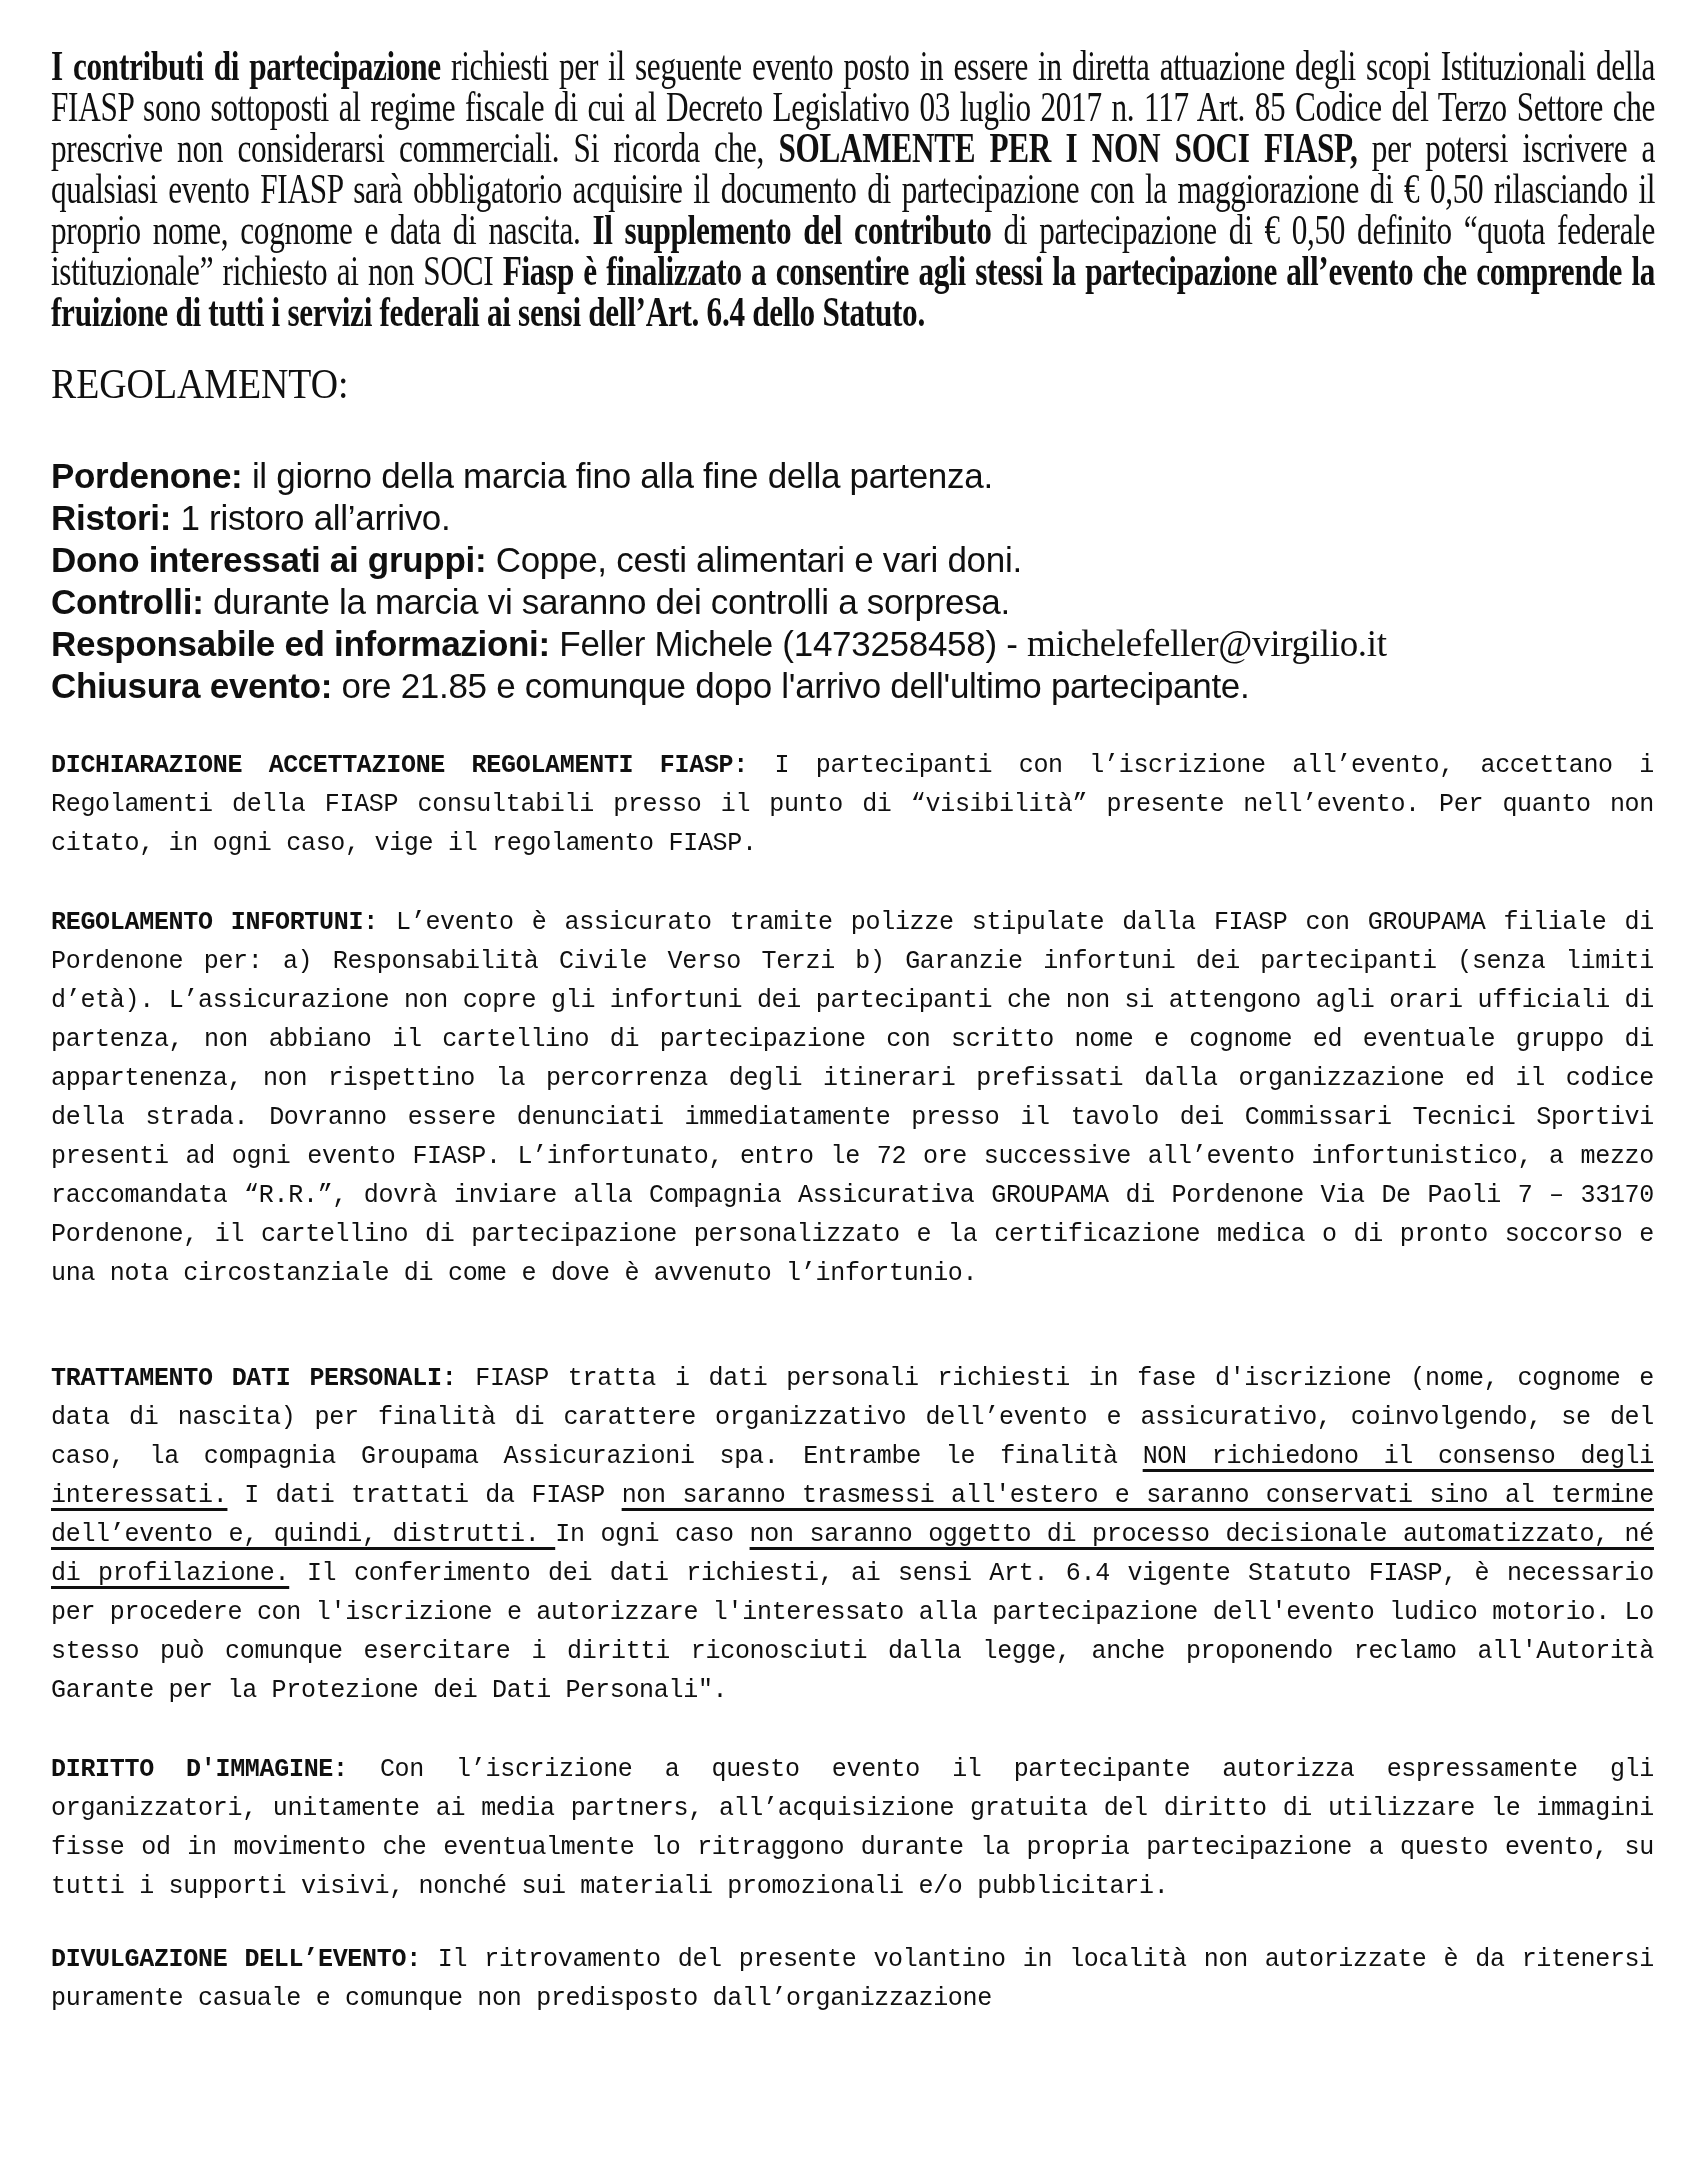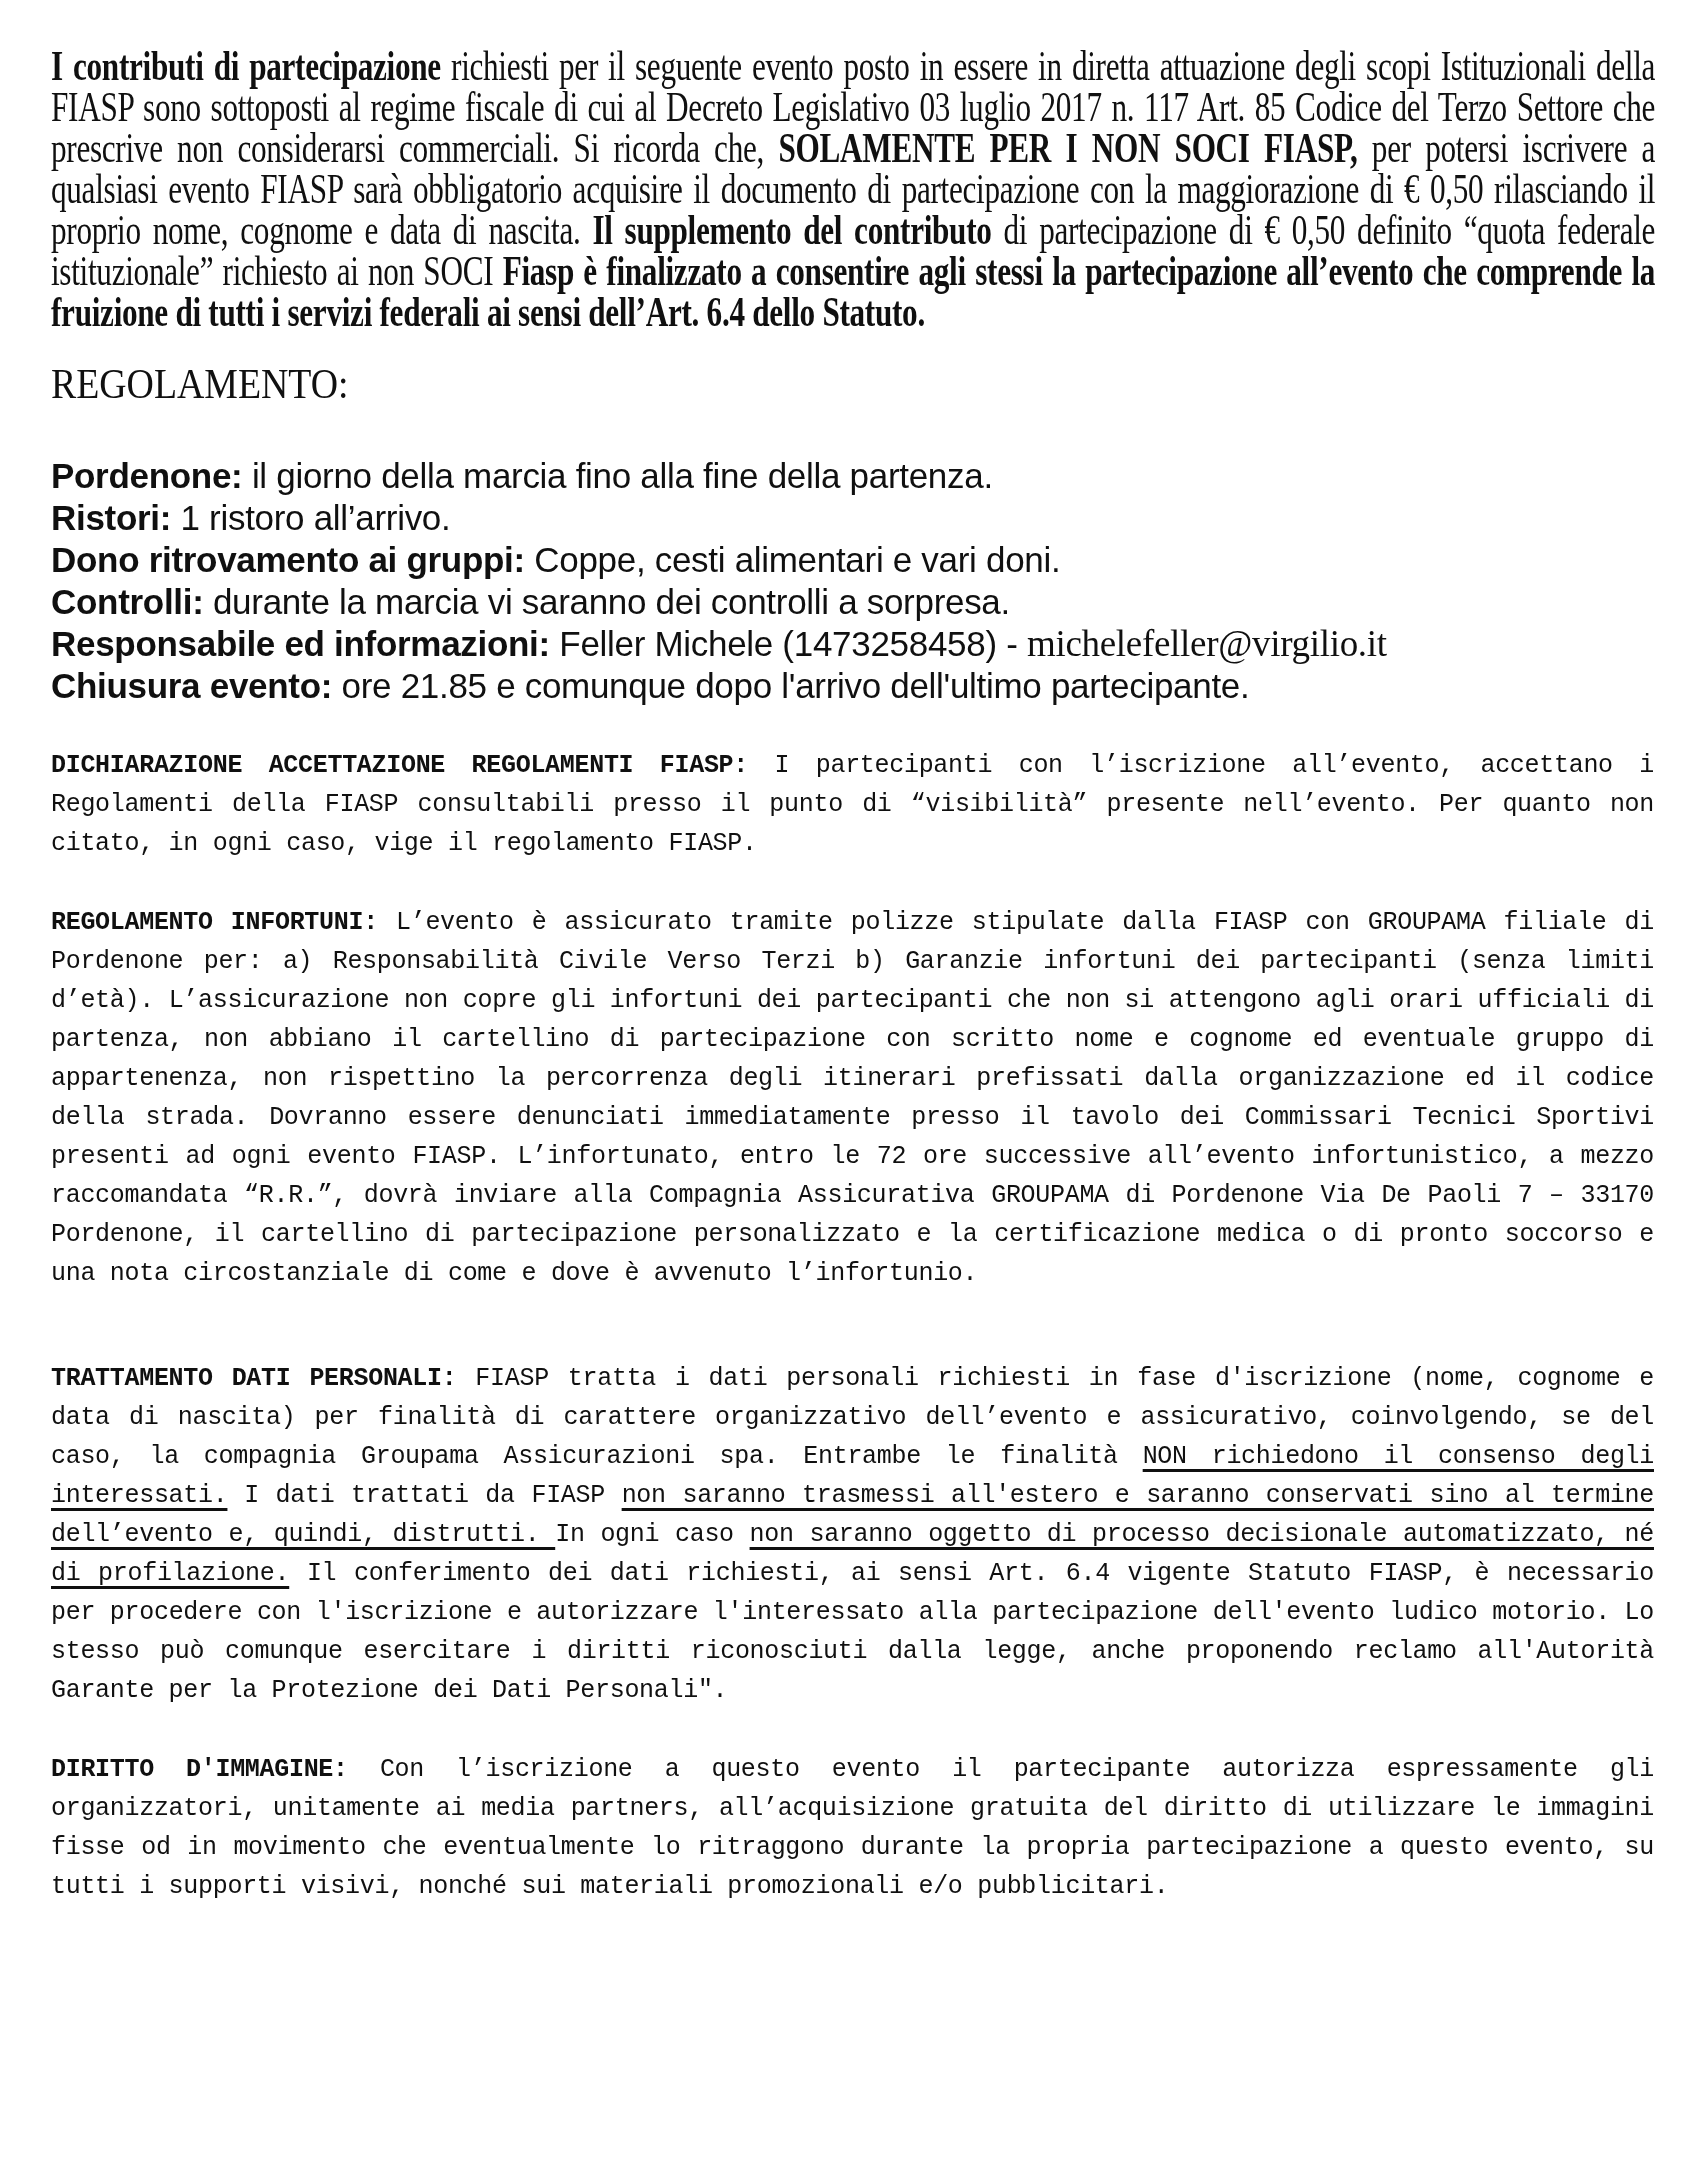--- a/index.html
+++ b/index.html
@@ -72,29 +72,30 @@
 
 <div class="page">
 
   <p class="serif-para"><span class="b">I contributi di partecipazione</span><span> richiesti per il seguente evento posto in essere in diretta attuazione degli scopi Istituzionali della FIASP sono sottoposti al regime fiscale di cui al Decreto Legislativo 03 luglio 2017 n. 117 Art. 85 Codice del Terzo Settore che prescrive non considerarsi commerciali. Si ricorda che, </span><span class="b">SOLAMENTE PER I NON SOCI FIASP,</span><span> per potersi iscrivere a qualsiasi evento FIASP sarà obbligatorio acquisire il documento di partecipazione con la maggiorazione di € 0,50 rilasciando il proprio nome, cognome e data di nascita. </span><span class="b">Il supplemento del contributo</span><span> di partecipazione di € 0,50 definito “quota federale istituzionale” richiesto ai non SOCI </span><span class="b">Fiasp è finalizzato a consentire agli stessi la partecipazione all’evento che comprende la fruizione di tutti i servizi federali ai sensi dell’Art. 6.4 dello Statuto.</span></p>
 
   <h2 class="serif-heading"><span>REGOLAMENTO:</span></h2>
 
   <div class="list">
       <div class="list-line"><span class="b">Pordenone:</span><span> il giorno della marcia fino alla fine della partenza.</span></div>
       <div class="list-line"><span class="b">Ristori:</span><span> 1 ristoro all’arrivo.</span></div>
-      <div class="list-line"><span class="b">Dono ritrovamento ai gruppi:</span><span> Coppe, cesti alimentari e vari doni.</span></div>
+      <div class="list-line"><span class="b">Dono interessati ai gruppi:</span><span> Coppe, cesti alimentari e vari doni.</span></div>
       <div class="list-line"><span class="b">Controlli:</span><span> durante la marcia vi saranno dei controlli a sorpresa.</span></div>
       <div class="list-line"><span class="b">Responsabile ed informazioni:</span><span> Feller Michele (1473258458) - </span><span class="sf">michelefeller@virgilio.it</span></div>
       <div class="list-line"><span class="b">Chiusura evento:</span><span> ore 21.85 e comunque dopo l'arrivo dell'ultimo partecipante.</span></div>
     </div>
 
   <p class="para"><span class="b">DICHIARAZIONE ACCETTAZIONE REGOLAMENTI FIASP:</span><span> I partecipanti con l’iscrizione all’evento, accettano i Regolamenti della FIASP consultabili presso il punto di “visibilità” presente nell’evento. Per quanto non citato, in ogni caso, vige il regolamento FIASP.</span></p>
 
   <p class="para mb-xl"><span class="b">REGOLAMENTO INFORTUNI:</span><span> L’evento è assicurato tramite polizze stipulate dalla FIASP con GROUPAMA filiale di Pordenone per: a) Responsabilità Civile Verso Terzi b) Garanzie infortuni dei partecipanti (senza limiti d’età). L’assicurazione non copre gli infortuni dei partecipanti che non si attengono agli orari ufficiali di partenza, non abbiano il cartellino di partecipazione con scritto nome e cognome ed eventuale gruppo di appartenenza, non rispettino la percorrenza degli itinerari prefissati dalla organizzazione ed il codice della strada. Dovranno essere denunciati immediatamente presso il tavolo dei Commissari Tecnici Sportivi presenti ad ogni evento FIASP. L’infortunato, entro le 72 ore successive all’evento infortunistico, a mezzo raccomandata “R.R.”, dovrà inviare alla Compagnia Assicurativa GROUPAMA di Pordenone Via De Paoli 7 – 33170 Pordenone, il cartellino di partecipazione personalizzato e la certificazione medica o di pronto soccorso e una nota circostanziale di come e dove è avvenuto l’infortunio.</span></p>
 
   <p class="para"><span class="b">TRATTAMENTO DATI PERSONALI:</span><span> FIASP tratta i dati personali richiesti in fase d'iscrizione (nome, cognome e data di nascita) per finalità di carattere organizzativo dell’evento e assicurativo, coinvolgendo, se del caso, la compagnia Groupama Assicurazioni spa. Entrambe le finalità </span><span class="u">NON richiedono il consenso degli interessati.</span><span> I dati trattati da FIASP </span><span class="u">non saranno trasmessi all'estero e saranno conservati sino al termine dell’evento e, quindi, distrutti. </span><span>In ogni caso </span><span class="u">non saranno oggetto di processo decisionale automatizzato, né di profilazione.</span><span> Il conferimento dei dati richiesti, ai sensi Art. 6.4 vigente Statuto FIASP, è necessario per procedere con l'iscrizione e autorizzare l'interessato alla partecipazione dell'evento ludico motorio. Lo stesso può comunque esercitare i diritti riconosciuti dalla legge, anche proponendo reclamo all'Autorità Garante per la Protezione dei Dati Personali".</span></p>
 
   <p class="para mb-xl2"><span class="b">DIRITTO D'IMMAGINE:</span><span> Con l’iscrizione a questo evento il partecipante autorizza espressamente gli organizzatori, unitamente ai media partners, all’acquisizione gratuita del diritto di utilizzare le immagini fisse od in movimento che eventualmente lo ritraggono durante la propria partecipazione a questo evento, su tutti i supporti visivi, nonché sui materiali promozionali e/o pubblicitari.</span></p>
 
+  <p class="para"><span class="b">DIVULGAZIONE DELL’EVENTO:</span><span> Il ritrovamento del presente volantino in località non autorizzate è da ritenersi puramente casuale e comunque non predisposto dall’organizzazione</span></p>
 
 </div>
 
 
 </body></html>

